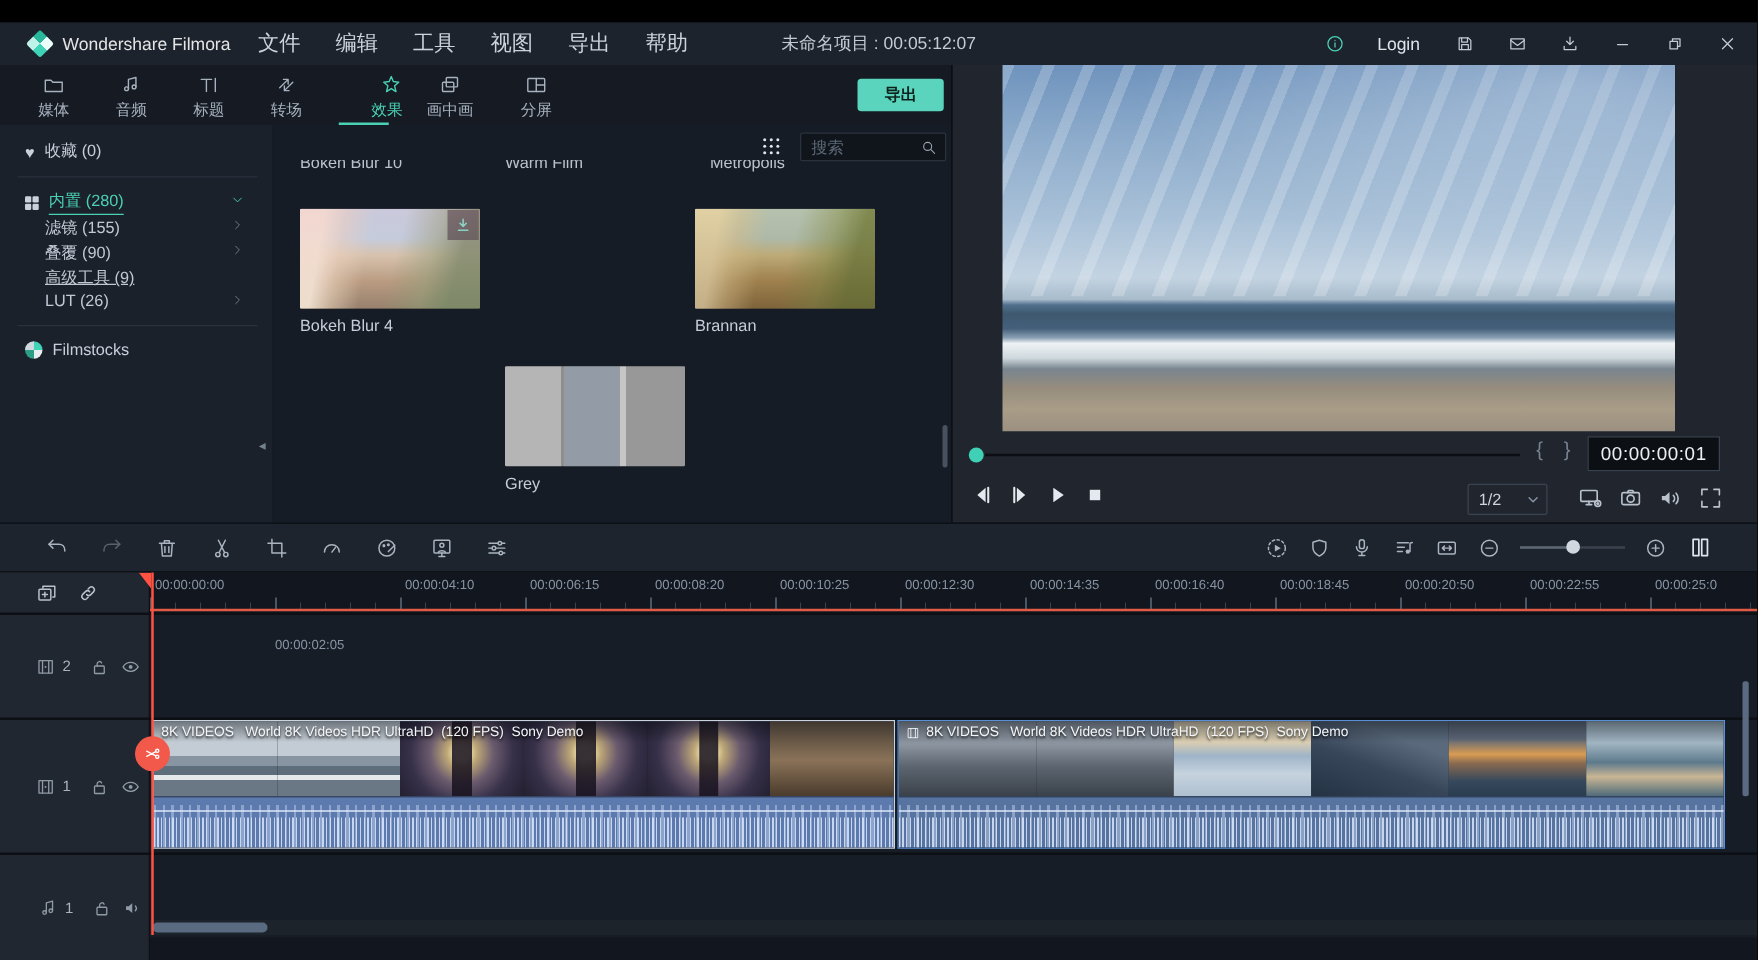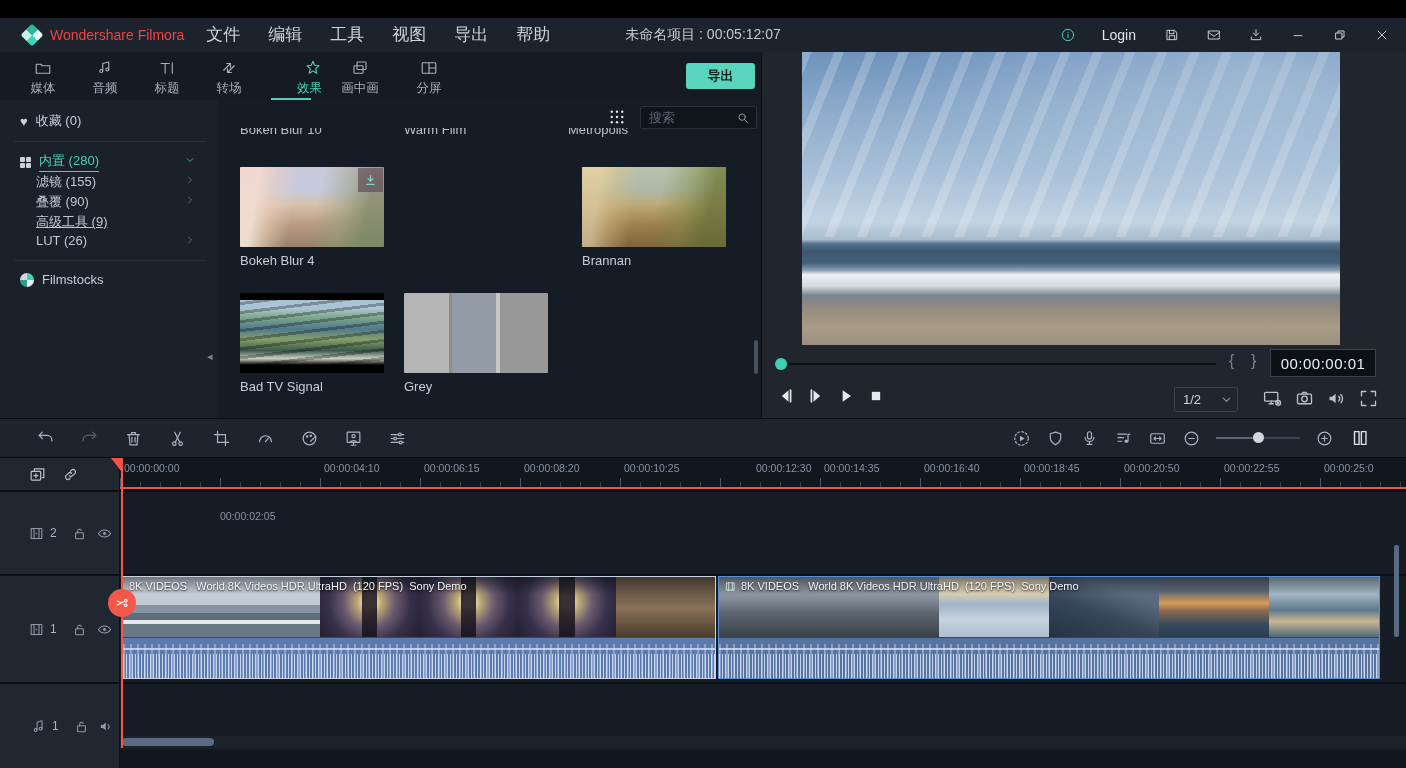--- a/index.html
+++ b/index.html
@@ -8,21 +8,21 @@
        -webkit-font-smoothing:antialiased;}
   .ab{position:absolute;}
   svg.ic{fill:none;stroke:currentColor;stroke-width:1.5;stroke-linecap:round;stroke-linejoin:round;display:block;}
 
   
   .topstrip{left:0;top:0;width:1406px;height:18px;background:#000;}
   .titlebar{left:0;top:18px;width:1406px;height:34px;background:#1d232d;border-bottom:1px solid #0b0e13;
             display:flex;align-items:center;}
   .logo{width:16px;height:16px;margin-left:24px;border-radius:2px;transform:rotate(45deg);
         background:conic-gradient(#eafffa 0 25%,#3fd4b8 25% 50%,#bff2e8 50% 75%,#2ab79c 75%);}
-  .appname{margin-left:10px;font-size:14px;color:#ef4444;white-space:nowrap;}
+  .appname{margin-left:10px;font-size:14px;color:#e5e5e5;white-space:nowrap;}
   .menus{display:flex;margin-left:8px;}
   .menu{padding:0 14px;font-size:17px;color:#ccd3da;line-height:34px;cursor:default;}
   .proj{position:absolute;left:50%;transform:translateX(-50%);font-size:14px;color:#c3cad2;white-space:nowrap;}
   .tbright{position:absolute;right:16px;top:0;height:34px;display:flex;align-items:center;gap:26px;color:#c3cbd4;}
   .tbright .login{font-size:14px;color:#dfe5ea;margin-right:2px;}
   .tbright svg{width:16px;height:16px;}
   .info-ic{color:#4ad0b5;}
 
   
   .ribbon{left:0;top:52px;width:761px;height:48px;background:#151a23;border-bottom:1px solid #0a0d12;}
@@ -378,27 +378,23 @@
     <div class="card" style="left:22px;top:67px;">
       <div class="thumb eff e-bokeh">
         <span class="dl">
             <svg class="ic" viewBox="0 0 24 24">
               <path d="M12 4v9M8 9l4 4 4-4M6 18h12"></path>
             </svg>
           </span>
       </div>
       <div class="name">Bokeh Blur 4</div>
     </div>
-    <div class="card" style="left:364px;top:67px;">
+    <div class="card" style="left:338px;top:67px;">
       <div class="thumb eff e-brannan"></div>
       <div class="name">Brannan</div>
-    </div>
-    <div class="card" style="left:22px;top:193px;">
-      <div class="thumb eff e-badtv"></div>
-      <div class="name">Bad TV Signal</div>
     </div>
     <div class="card" style="left:186px;top:193px;">
       <div class="thumb eff e-grey"></div>
       <div class="name">Grey</div>
     </div>
     <div class="effscroll"></div>
   </div>
 
   <div class="ab preview">
     <div class="video"></div>
@@ -676,21 +672,21 @@
     <div class="lane" style="top:118px;height:106px;"></div>
     <div class="lane" style="top:226px;height:66px;"></div>
 
     <div class="ruler">
       <span class="rlabel" style="left:4px;">00:00:00:00</span>
       <span class="rlabel" style="left:100px;margin-top:48px;">00:00:02:05</span>
       <span class="rlabel" style="left:204px;">00:00:04:10</span>
       <span class="rlabel" style="left:304px;">00:00:06:15</span>
       <span class="rlabel" style="left:404px;">00:00:08:20</span>
       <span class="rlabel" style="left:504px;">00:00:10:25</span>
-      <span class="rlabel" style="left:636px;">00:00:12:30</span>
+      <span class="rlabel" style="left:604px;">00:00:12:30</span>
       <span class="rlabel" style="left:704px;">00:00:14:35</span>
       <span class="rlabel" style="left:804px;">00:00:16:40</span>
       <span class="rlabel" style="left:904px;">00:00:18:45</span>
       <span class="rlabel" style="left:1004px;">00:00:20:50</span>
       <span class="rlabel" style="left:1104px;">00:00:22:55</span>
       <span class="rlabel" style="left:1204px;">00:00:25:0</span>
       <div class="rticks"></div>
     </div>
     <div class="redline"></div>
     <div class="rowsep" style="top:32px;"></div>

